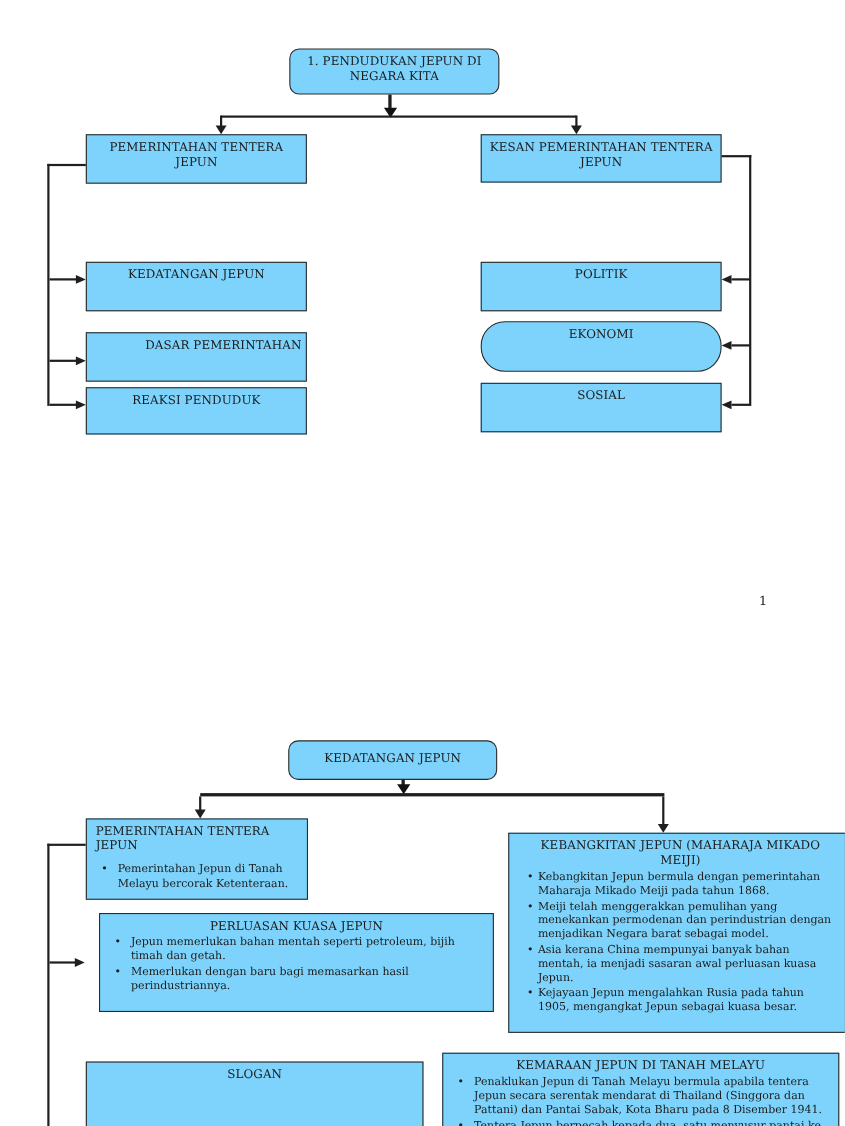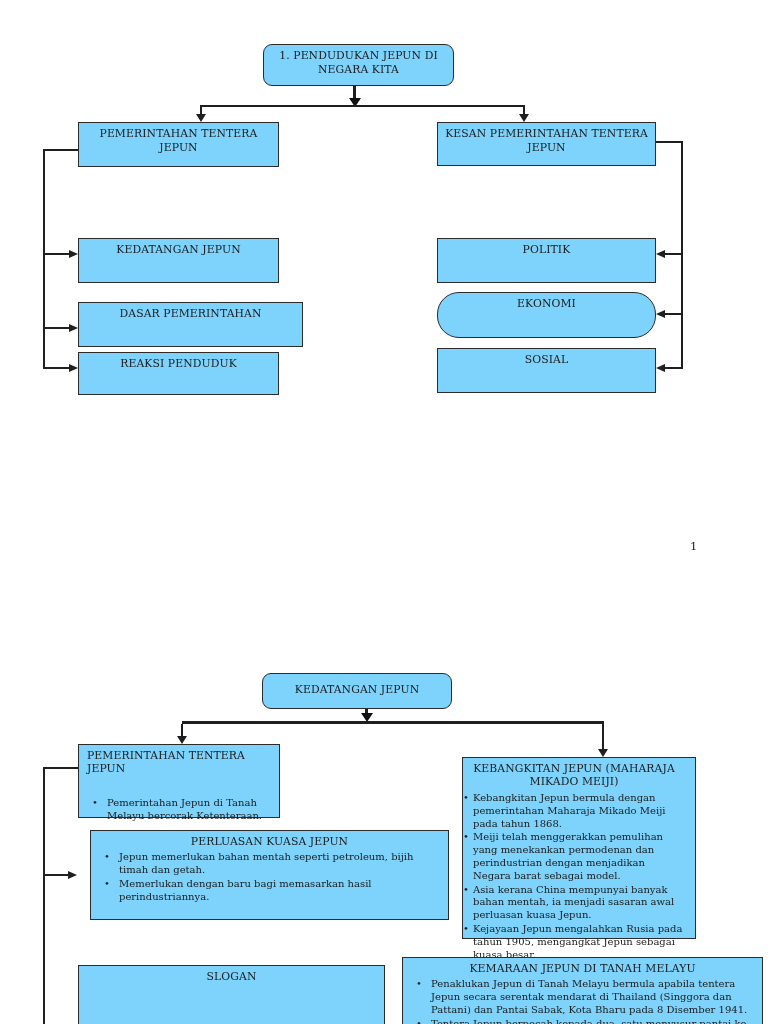--- a/index.html
+++ b/index.html
@@ -18,21 +18,21 @@
   .ah-right{border-top:4.5px solid transparent;border-bottom:4.5px solid transparent;border-left:9px solid #1f1f1f;}
   .ah-left{border-top:4.5px solid transparent;border-bottom:4.5px solid transparent;border-right:9px solid #1f1f1f;}
   .content{padding:4px 6px;}
   .ctitle{font-size:10.8px;text-align:center;line-height:1.25;letter-spacing:.1px;}
   .ctitle-left{text-align:left;padding-left:2px;}
   ul.blist{margin:3px 0 0;padding:0;list-style:none;font-size:10px;line-height:1.28;}
   ul.blist li{position:relative;padding-left:22px;margin-bottom:1px;}
   ul.blist li::before{content:"\2022";position:absolute;left:7px;}
   ul.blist-tight li{padding-left:10px;}
   ul.blist-tight li::before{left:0;}
-  .gap ul.blist{margin-top:21px;}
+  .gap ul.blist{margin-top:9px;}
   .pagenum{position:absolute;left:690px;top:539px;font-size:11.5px;}
 </style>
 </head>
 <body>
 
 <div>
 
   <div class="box rounded nlabel" style="left:263px;top:44px;width:191px;height:42px;">1. PENDUDUKAN JEPUN DI NEGARA KITA</div>
 
   <div class="line" style="left:353px;top:86px;width:3px;height:13px;"></div>
@@ -50,21 +50,21 @@
   <div class="line" style="left:43px;top:149px;width:35px;height:2px;"></div>
   <div class="line" style="left:43px;top:149px;width:2px;height:220px;"></div>
   <div class="line" style="left:45px;top:253px;width:25px;height:2px;"></div>
   <div class="ah ah-right" style="left:69px;top:250px;"></div>
   <div class="line" style="left:45px;top:327px;width:25px;height:2px;"></div>
   <div class="ah ah-right" style="left:69px;top:324px;"></div>
   <div class="line" style="left:45px;top:367px;width:25px;height:2px;"></div>
   <div class="ah ah-right" style="left:69px;top:364px;"></div>
 
   <div class="box nlabel" style="left:78px;top:238px;width:201px;height:45px;">KEDATANGAN JEPUN</div>
-  <div class="box nlabel" style="left:78px;top:302px;width:225px;height:45px;">DASAR PEMERINTAHAN</div>
+  <div class="box nlabel" style="left:78px;top:302px;width:201px;height:45px;text-align:right;">DASAR PEMERINTAHAN</div>
   <div class="box nlabel" style="left:78px;top:352px;width:201px;height:43px;">REAKSI PENDUDUK</div>
 
   <div class="line" style="left:656px;top:141px;width:27px;height:2px;"></div>
   <div class="line" style="left:681px;top:141px;width:2px;height:228px;"></div>
   <div class="line" style="left:665px;top:253px;width:17px;height:2px;"></div>
   <div class="ah ah-left" style="left:656px;top:250px;"></div>
   <div class="line" style="left:665px;top:313px;width:17px;height:2px;"></div>
   <div class="ah ah-left" style="left:656px;top:310px;"></div>
   <div class="line" style="left:665px;top:367px;width:17px;height:2px;"></div>
   <div class="ah ah-left" style="left:656px;top:364px;"></div>
@@ -94,21 +94,21 @@
   <div class="line" style="left:45px;top:874px;width:24px;height:2px;"></div>
   <div class="ah ah-right" style="left:68px;top:871px;"></div>
 
   <div class="box content gap" style="left:78px;top:744px;width:202px;height:74px;">
     <div class="ctitle ctitle-left">PEMERINTAHAN TENTERA JEPUN</div>
     <ul class="blist">
       <li>Pemerintahan Jepun di Tanah Melayu bercorak Ketenteraan.</li>
     </ul>
   </div>
 
-  <div class="box content" style="left:462px;top:757px;width:234px;height:182px;padding:4px 10px 4px 0;">
+  <div class="box content" style="left:462px;top:757px;width:307px;height:182px;padding:4px 10px 4px 16px;">
     <div class="ctitle">KEBANGKITAN JEPUN (MAHARAJA MIKADO MEIJI)</div>
     <ul class="blist blist-tight">
       <li>Kebangkitan Jepun bermula dengan pemerintahan Maharaja Mikado Meiji pada tahun 1868.</li>
       <li>Meiji telah menggerakkan pemulihan yang menekankan permodenan dan perindustrian dengan menjadikan Negara barat sebagai model.</li>
       <li>Asia kerana China mempunyai banyak bahan mentah, ia menjadi sasaran awal perluasan kuasa Jepun.</li>
       <li>Kejayaan Jepun mengalahkan Rusia pada tahun 1905, mengangkat Jepun sebagai kuasa besar.</li>
     </ul>
   </div>
 
   <div class="box content" style="left:90px;top:830px;width:359px;height:90px;">

